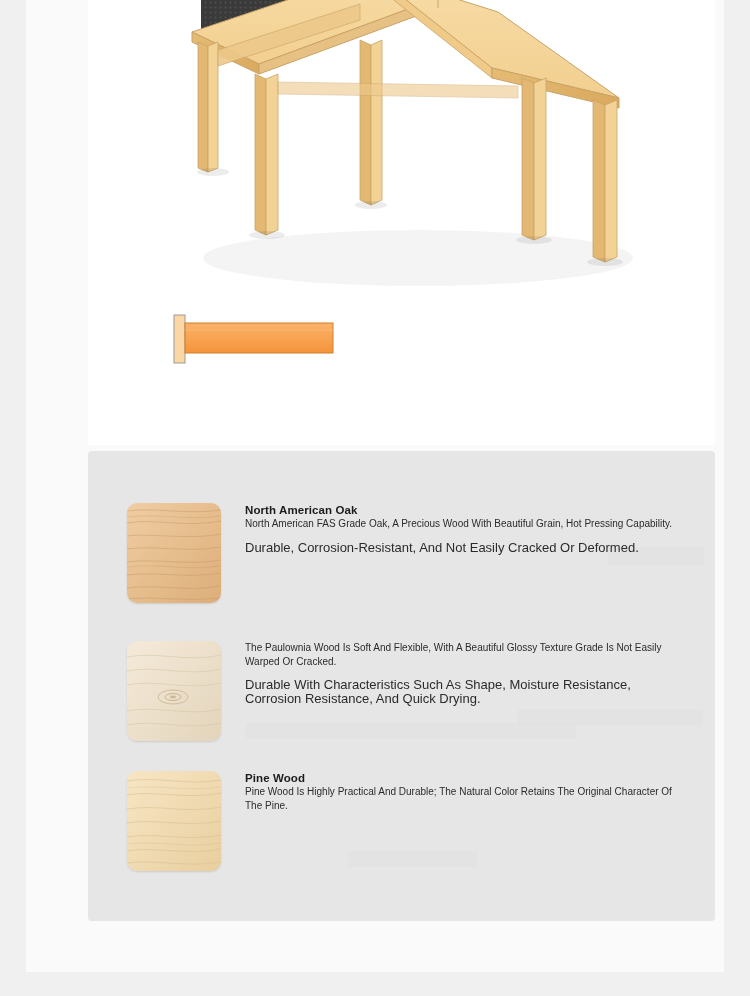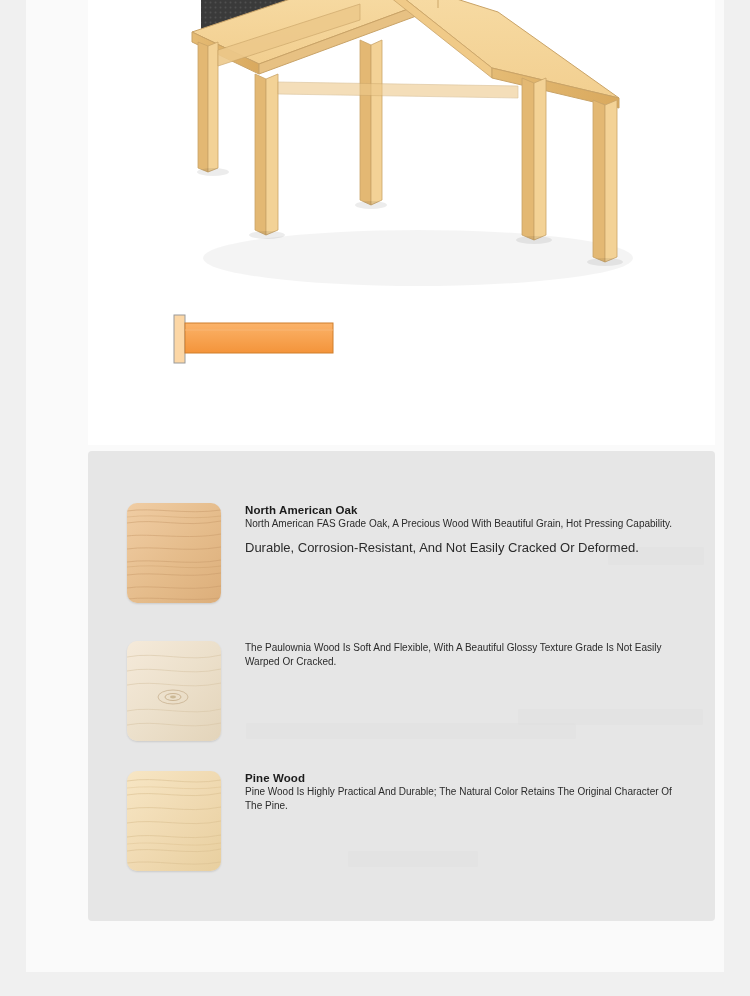--- a/index.html
+++ b/index.html
@@ -253,20 +253,21 @@
                 <path d="M0,84 C30,78 58,90 94,82"></path>
               </g>
               <ellipse cx="46" cy="56" rx="15" ry="7" fill="none" stroke="#c9b392" stroke-width="1" opacity="0.8"></ellipse>
               <ellipse cx="46" cy="56" rx="8" ry="3.5" fill="none" stroke="#c2a985" stroke-width="1" opacity="0.8"></ellipse>
               <ellipse cx="46" cy="56" rx="3" ry="1.4" fill="#bda67f" opacity="0.7"></ellipse>
             </svg>
           </div>
         </div>
         <div class="mat-text">
           <div class="mat-desc">The Paulownia Wood Is Soft And Flexible, With A Beautiful Glossy Texture Grade Is Not Easily Warped Or Cracked.</div>
+          <div class="mat-desc2">Durable With Characteristics Such As Shape, Moisture Resistance, Corrosion Resistance, And Quick Drying.</div>
         </div>
       </div>
 
       <div class="material-row r2">
         <div class="swatch">
           <div class="grainwrap">
             <svg viewBox="0 0 94 100" preserveAspectRatio="none">
               <defs>
                 <linearGradient id="pineBg" x1="0" y1="0" x2="1" y2="1">
                   <stop offset="0%" stop-color="#f7e6c4"></stop>

